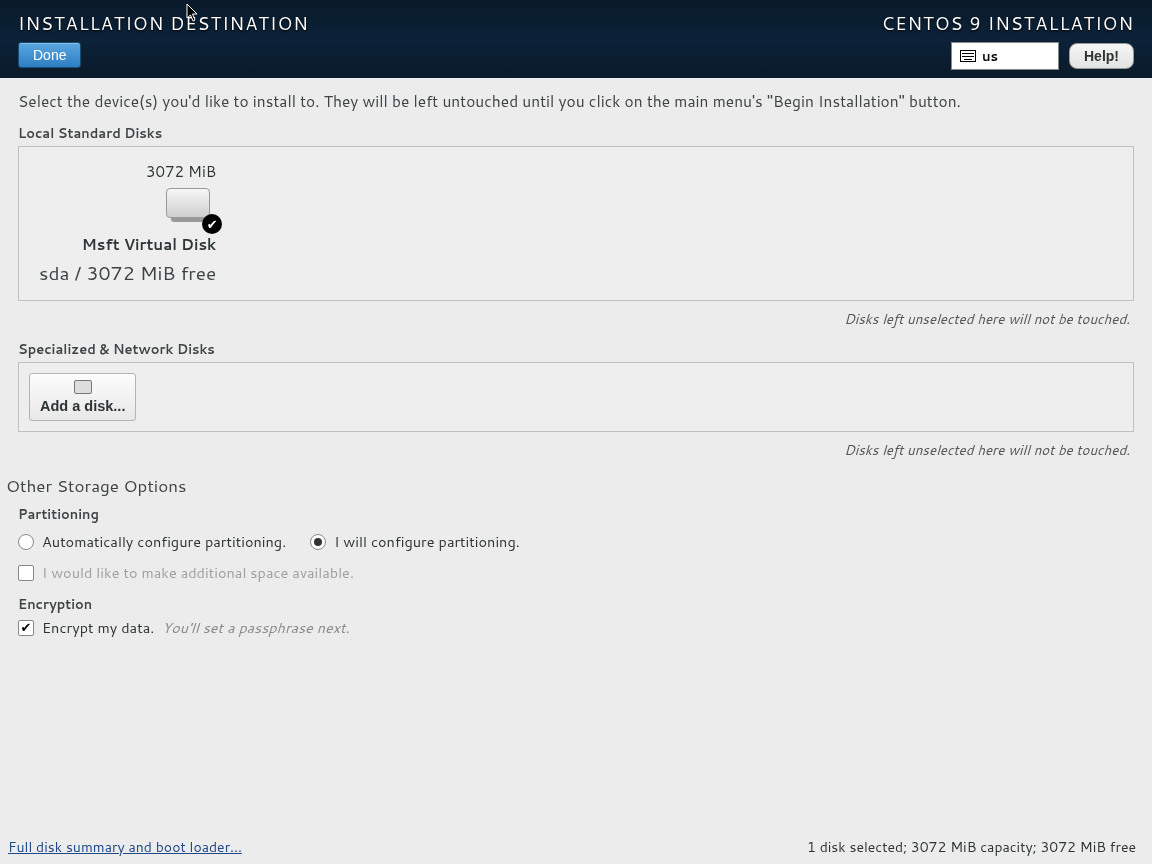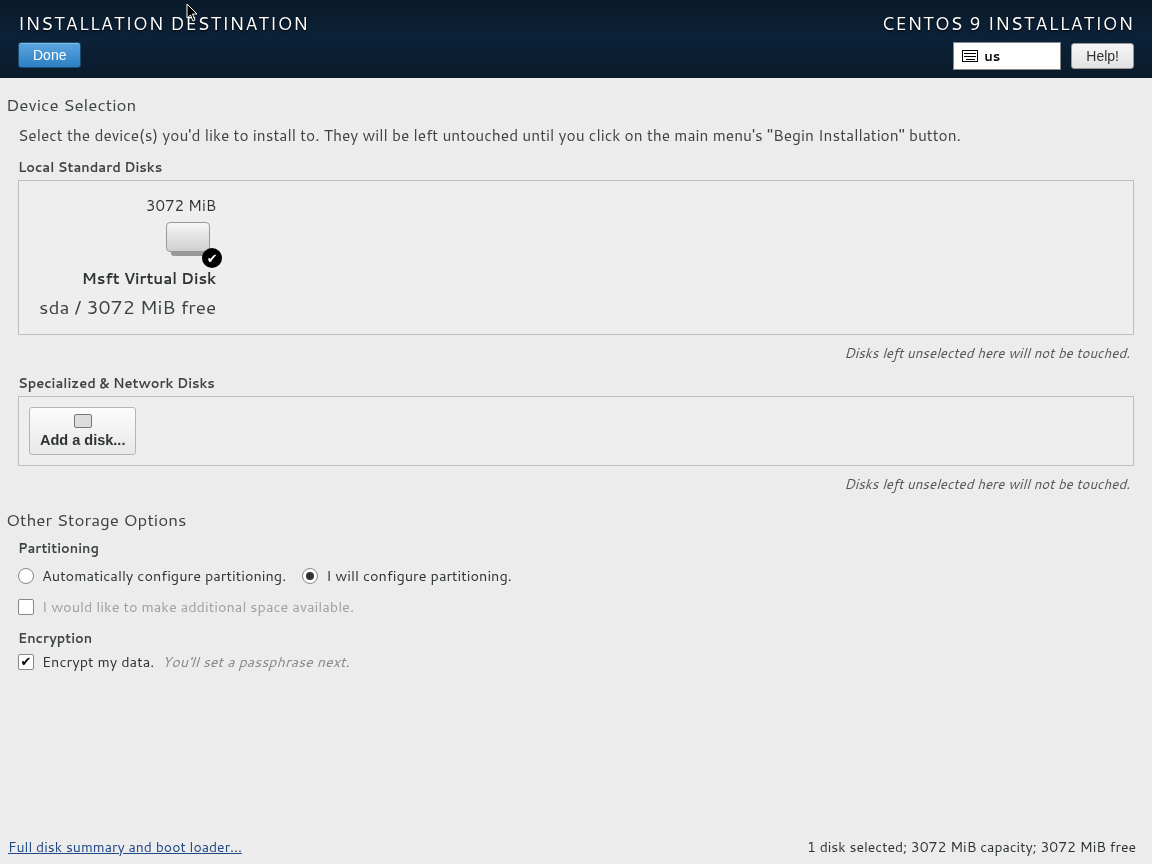--- a/index.html
+++ b/index.html
@@ -67,25 +67,26 @@
     background: #fff;
   }
   .kb-icon::before, .kb-icon::after {
     content: ""; position: absolute; left: 1px; right: 1px; height: 1px; background: #000;
   }
   .kb-icon::before { top: 2px; box-shadow: 0 3px 0 #000; }
   .kb-icon::after { bottom: 1px; width: 60%; left: 20%; }
   .help-btn {
     background: linear-gradient(180deg, #f6f6f6, #e2e2e2);
     border: 1px solid #999;
-    border-radius: 3px;
+    border-radius: 8px;
     padding: 4px 14px;
     font-size: 14px;
     cursor: pointer;
     color: #2e3436;
+    font-weight: bold;
   }
   .content {
     padding: 8px 6px 0 6px;
     height: calc(864px - 78px - 34px);
     overflow: hidden;
   }
   .section-title {
     font-size: 17px;
     color: #3e4446;
     margin: 6px 0 4px 0;
@@ -153,21 +154,21 @@
     gap: 4px;
     cursor: pointer;
     font-size: 14.5px;
     color: #2e3436;
     font-weight: bold;
   }
   .add-disk-icon {
     width: 18px; height: 14px; border: 1px solid #777; border-radius: 2px; background: #ddd;
   }
   .options-group { padding: 2px 0 2px 12px; }
-  .radio-row { display: flex; align-items: flex-end; gap: 16px; padding: 4px 0; }
+  .radio-row { display: flex; align-items: flex-end; gap: 24px; padding: 4px 0; }
   .radio-item, .check-item { display: flex; align-items: center; gap: 8px; font-size: 14.5px; }
   .radio {
     width: 16px; height: 16px; border-radius: 50%;
     border: 1px solid #888; background: #fff;
     display: inline-flex; align-items:center; justify-content:center;
     cursor: pointer;
   }
   .radio.selected::after {
     content:""; width:8px; height:8px; border-radius:50%; background:#333;
   }
@@ -217,21 +218,20 @@
     </div>
   </div>
 </div>
 
 <svg class="cursor" viewBox="0 0 12 18">
   <path d="M0,0 L0,14 L3.5,11 L6,17 L8,16 L5.5,10 L10,10 Z" fill="#000" stroke="#fff" stroke-width="1"></path>
 </svg>
 
 <div class="content">
 
-  <div class="section-title">Device Selection</div>
   <div class="section-desc">Select the device(s) you'd like to install to.  They will be left untouched until you click on the main menu's "Begin Installation" button.</div>
 
   <div class="sub-label">Local Standard Disks</div>
   <div class="panel" style="min-height:130px;">
     <div class="disk-card">
       <div class="disk-size">3072 MiB</div>
       <div class="disk-icon-wrap">
         <div class="disk-icon"></div>
         <div class="check-badge">✔</div>
       </div>

